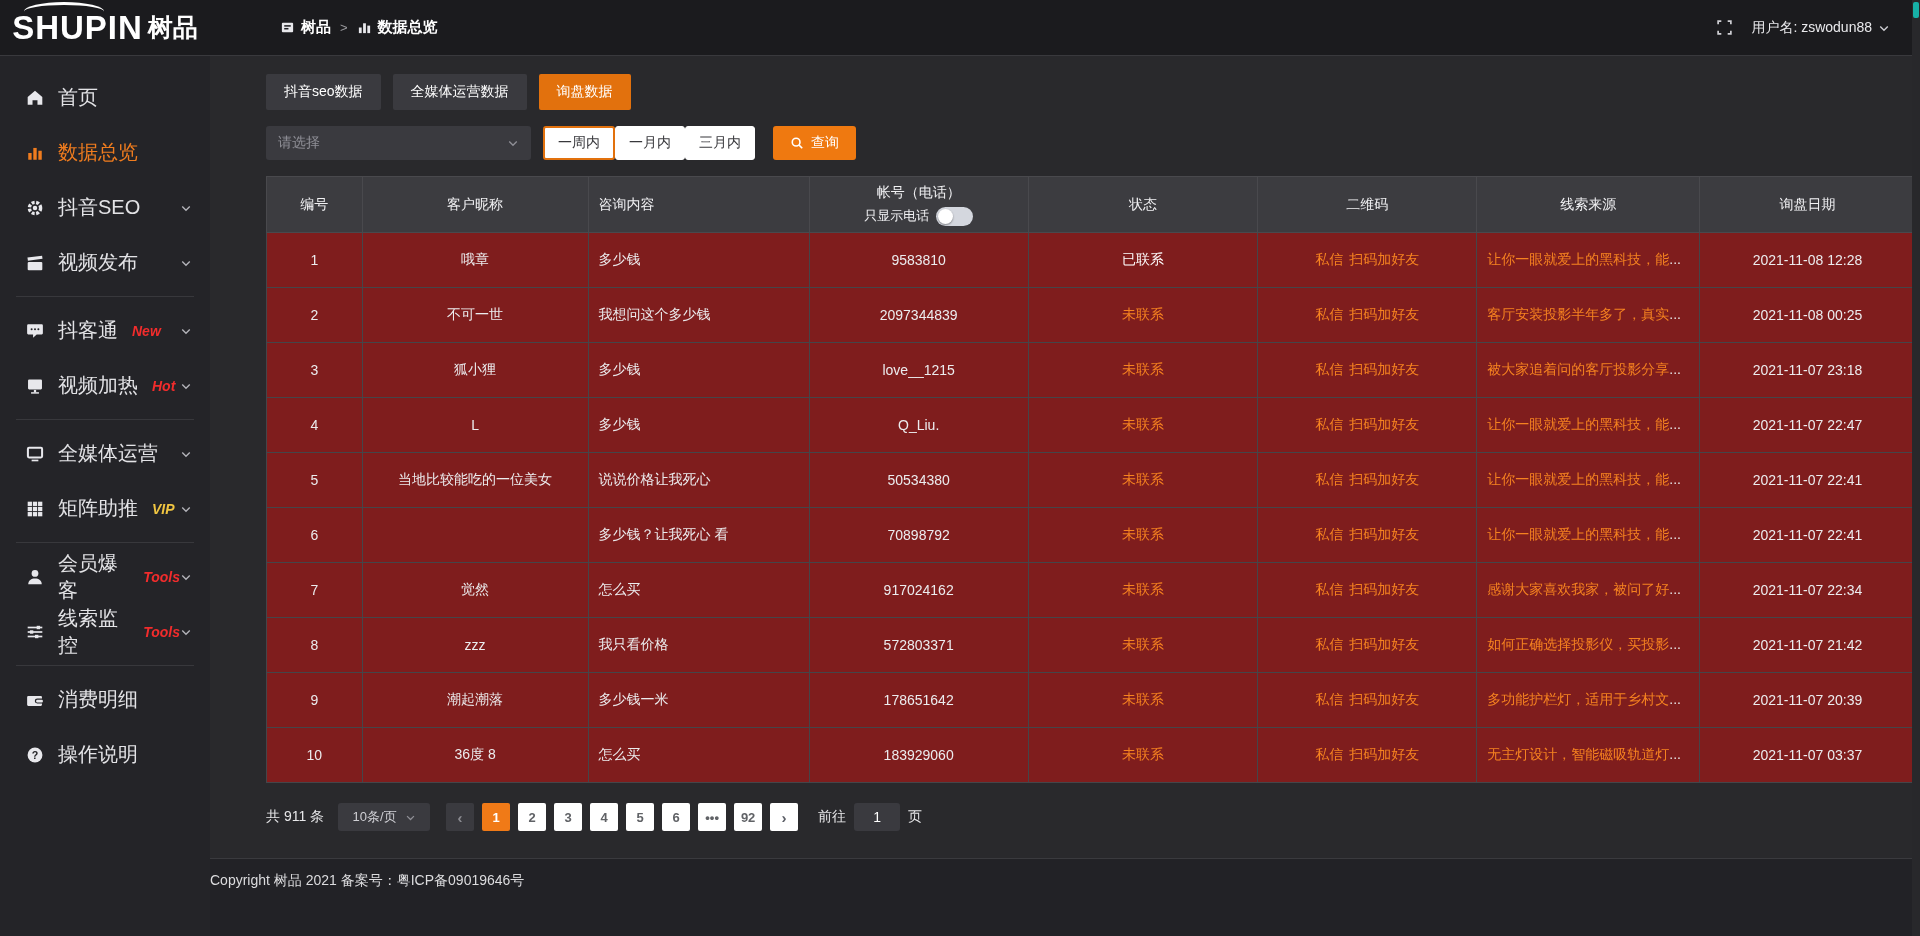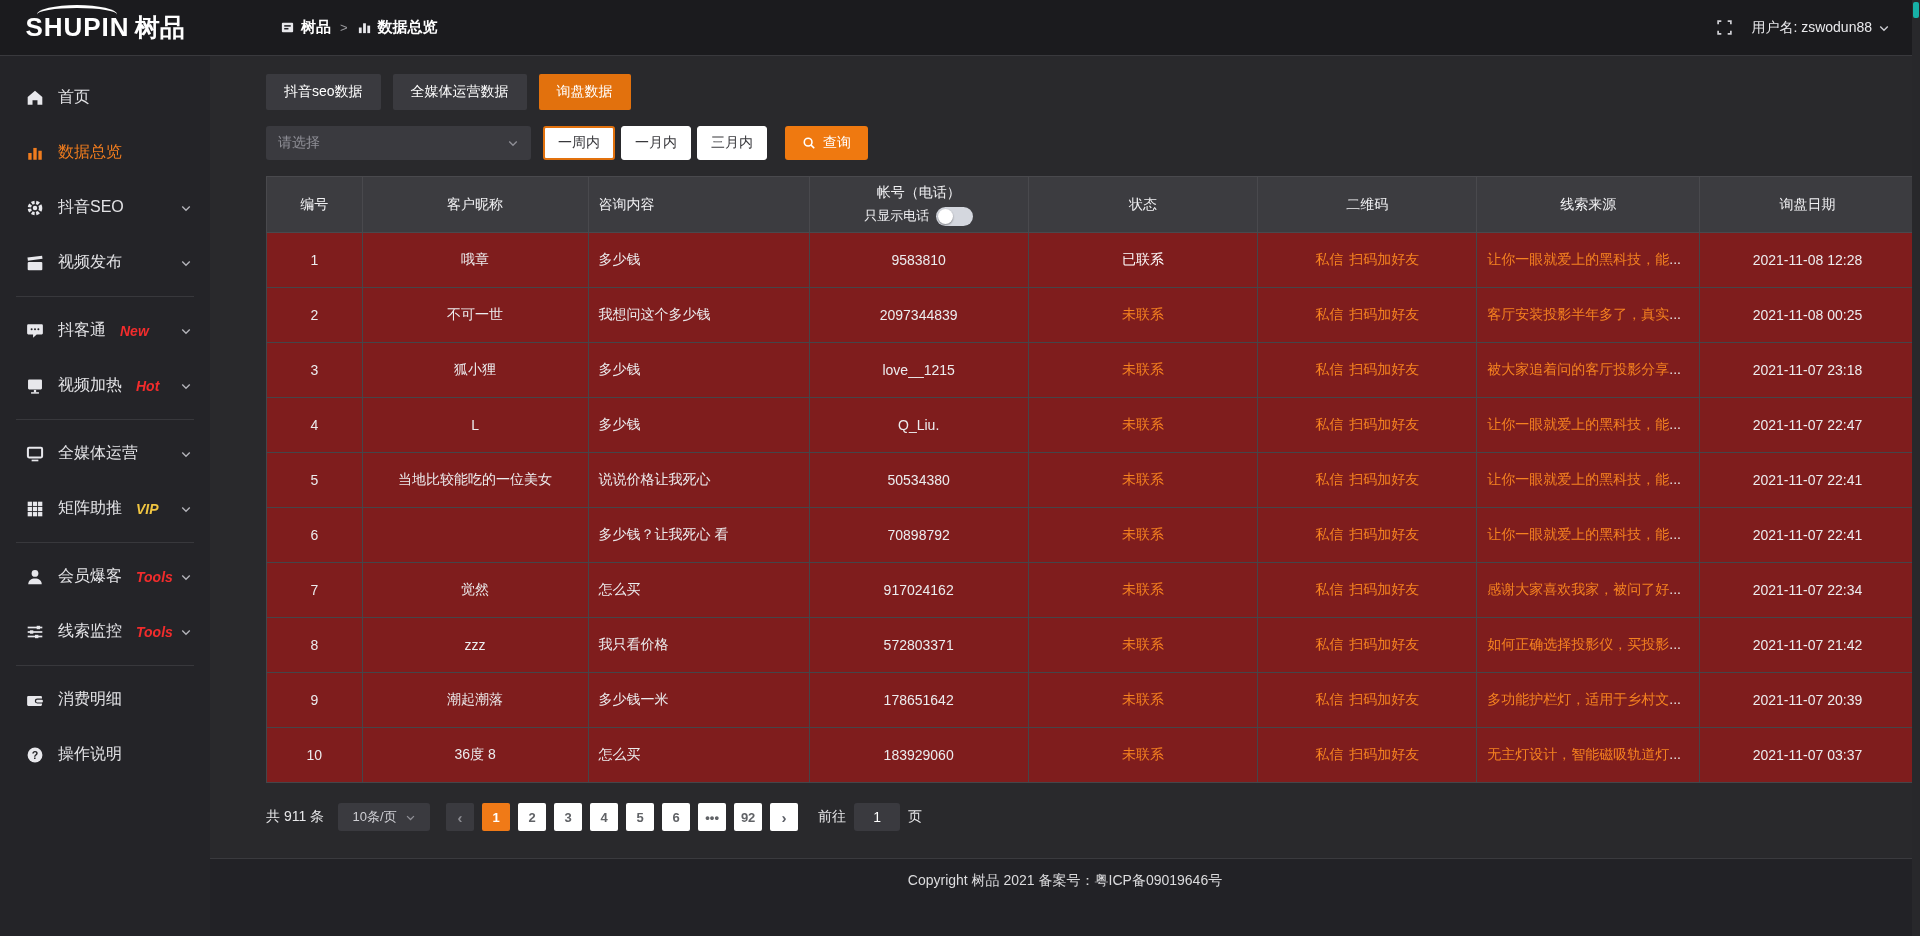--- a/index.html
+++ b/index.html
@@ -4,37 +4,37 @@
 <style>
   * { margin:0; padding:0; box-sizing:border-box; }
   html,body { width:1920px; height:936px; overflow:hidden; }
   body {
     font-family:"Liberation Sans","DejaVu Sans",sans-serif;
     background:#29292c; color:#e8e8ea; font-size:14px;
   }
   
   .topbar { height:56px; background:#1b1b1e; display:flex; align-items:center; border-bottom:1px solid #39393d; }
   .logo { width:210px; display:flex; align-items:center; justify-content:center; gap:5px; }
-  .logo-en { position:relative; font-weight:800; font-size:26px; letter-spacing:1px; color:#fff; }
+  .logo-en { position:relative; font-weight:800; font-size:33px; letter-spacing:1px; color:#fff; }
   .logo-en::before { content:""; position:absolute; left:12px; top:-7px; width:80px; height:16px;
     border-top:3px solid #fff; border-radius:50%; }
   .logo-cn { font-weight:800; font-size:25px; color:#fff; }
   .breadcrumb { margin-left:70px; display:flex; align-items:center; gap:9px; font-size:15px; color:#fff; font-weight:600; }
   .crumb { display:flex; align-items:center; gap:6px; cursor:pointer; }
   .crumb-sep { color:#9a9a9e; font-weight:400; font-size:13px; }
   .topbar-right { margin-left:auto; margin-right:30px; display:flex; align-items:center; gap:18px; color:#e9e9ec;text-align:right; }
   .fs-icon { color:#cfcfd4; display:flex; cursor:pointer; }
   .user { display:flex; align-items:center; gap:6px; cursor:pointer; }
   .user .chev { color:#cfcfd4; }
   
   .layout { display:flex; height:880px; }
   .sidebar { width:210px; background:#242428; padding-top:14px; flex:none; }
   .side-item { height:55px; display:flex; align-items:center; padding:0 18px 0 26px; cursor:pointer; color:#e3e3e6; }
   .side-item .icon { width:18px; height:18px; display:flex; flex:none; color:#e8e8ec; }
-  .side-item .lbl { margin-left:14px; font-size:16px; }
+  .side-item .lbl { margin-left:14px; font-size:20px; }
   .side-item.active, .side-item.active .icon { color:#f07c1e; }
   .badge { margin-left:14px; font-style:italic; font-weight:700; font-size:14px; }
   .badge.red { color:#f22c2c; }
   .badge.gold { color:#f0c541; }
   .side-item .chev { margin-left:auto; color:#b4b4ba; display:flex; }
   .side-divider { height:1px; background:#38383c; margin:6px 16px; }
   
   .main { flex:1; display:flex; flex-direction:column; background:#29292c; }
   .content { padding:18px 4px 0 56px; flex:1; }
   .tabs { display:flex; gap:12px; }
@@ -74,21 +74,21 @@
   .pg-btn { min-width:28px; height:28px; padding:0 4px; border-radius:2px; display:flex; align-items:center;
     justify-content:center; font-size:13px; font-weight:700; cursor:pointer; }
   .pg-prev { background:#3a3a3f; color:#8a8a90; font-size:15px; }
   .pg-next { background:#fff; color:#5b5e66; font-size:15px; }
   .pg-page { background:#fff; color:#606266; }
   .pg-page.active { background:#f07a17; color:#fff; }
   .goto { margin-left:12px; display:flex; align-items:center; gap:8px; }
   .goto-input { width:46px; height:28px; background:#3a3a3f; border:none; border-radius:3px; color:#fff;
     text-align:center; font-size:14px; font-family:inherit; }
   
-  .footer { height:78px; background:#222226; border-top:1px solid #3a3a3e; text-align:center;
+  .footer { height:78px; background:#222226; border-top:1px solid #3a3a3e; 
     padding-top:13px; color:#dcdcde; }
   
   .scrollbar { position:fixed; right:0; top:0; width:8px; height:100%; background:#28282b; }
   .scroll-thumb { position:absolute; top:2px; left:1px; width:6px; height:16px; background:#17b0a7; border-radius:2px; }
   .icon svg, .chev svg { width:100%; height:100%; display:block; }
 </style>
 </head>
 <body>
 
 <div class="topbar">
@@ -330,21 +330,21 @@
 
       <div class="filters">
         <div class="select">
           <span>请选择</span>
           <span class="chev icon" style="width:12px;height:12px">
               <svg viewBox="0 0 16 16" fill="none" stroke="currentColor" stroke-width="1.8">
                 <path d="M3 6l5 5 5-5"></path>
               </svg>
             </span>
         </div>
-        <span id="periods" style="display:flex;gap:6px">
+        <span id="periods" style="display:flex;gap:0">
             <div class="period-btn active">一周内</div>
             <div class="period-btn">一月内</div>
             <div class="period-btn">三月内</div>
           </span>
         <div class="query-btn">
           <span class="icon" style="width:14px;height:14px">
               <svg viewBox="0 0 16 16">
                 <circle cx="7" cy="7" r="4.4" fill="none" stroke="#fff" stroke-width="1.8"></circle>
                 <line x1="10.4" y1="10.4" x2="14" y2="14" stroke="#fff" stroke-width="1.8"></line>
               </svg>

